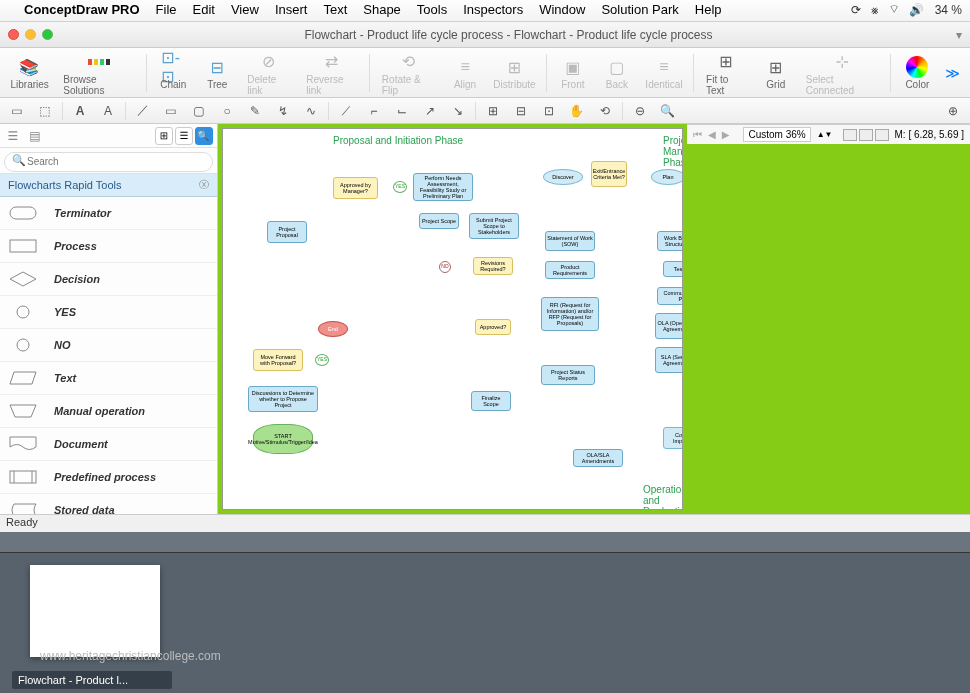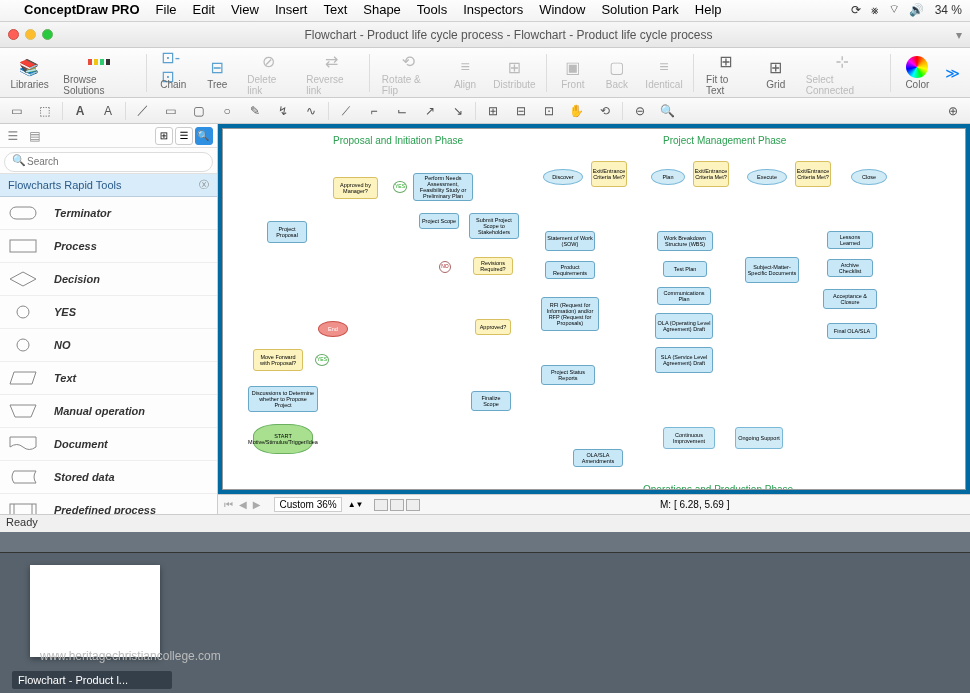--- a/index.html
+++ b/index.html
@@ -48,21 +48,21 @@
 .searchwrap { position: relative; }
 .searchwrap .sicon { position: absolute; left: 8px; top: 3px; font-size: 11px; color: #bbb; }
 .cathdr { background: #d8edf9; border-bottom: 1px solid #bcd; padding: 4px 8px; font-size: 11px; color: #2a5a8a; display: flex; align-items: center; }
 .cathdr .close { margin-left: auto; color: #888; font-size: 10px; }
 .shapelist { overflow-y: auto; flex: 1; }
 .shapeitem { display: flex; align-items: center; padding: 7px 8px; border-bottom: 1px solid #eee; font-size: 11px; font-weight: 700; font-style: italic; color: #333; gap: 16px; }
 .shapeitem .shapeico { width: 30px; height: 18px; display: flex; align-items: center; justify-content: center; }
 .shapeico svg { overflow: visible; }
 
 
-.canvaswrap { flex: 1; position: relative; background: #0369a1; display: flex; flex-direction: column; }
+.canvaswrap { flex: 1; position: relative; background: #84cc16; display: flex; flex-direction: row; }
 .canvas { flex: 1; position: relative; background: #fff; margin: 4px; border: 1px solid #999; overflow: hidden; }
 .phasehdr { position: absolute; font-size: 10px; color: #2aa050; font-weight: 500; }
 
 .node { position: absolute; font-size: 5.5px; text-align: center; display: flex; align-items: center; justify-content: center; line-height: 1.1; padding: 1px; }
 .node.oval { border-radius: 50%; }
 .node.roundrect { border-radius: 3px; }
 .node.cloud { border-radius: 40% 40% 40% 40%; }
 .yellow { background: #fcf3bf; border: 1px solid #d8c060; }
 .blue   { background: #d0eaf6; border: 1px solid #7ab8d8; }
 .blue2  { background: #c8e8f8; border: 1px solid #6aa8c8; }
@@ -322,34 +322,34 @@
             <div class="shapeico">
               <svg width="28" height="16">
                 <path d="M1 1 H27 V11 Q20 16 14 11 Q8 6 1 11 Z" fill="none" stroke="#888"></path>
               </svg>
             </div>
             <span>Document</span>
           </div>
         <div class="shapeitem">
             <div class="shapeico">
               <svg width="28" height="14">
-                <path d="M5 1 H27 Q23 7 27 13 H5 Q1 7 5 1" fill="none" stroke="#888"></path>
-              </svg>
-            </div>
-            <span>Stored data</span>
-          </div>
-        <div class="shapeitem">
-            <div class="shapeico">
-              <svg width="28" height="14">
                 <rect x="1" y="1" width="26" height="12" fill="none" stroke="#888"></rect>
                 <line x1="5" y1="1" x2="5" y2="13" stroke="#888"></line>
                 <line x1="23" y1="1" x2="23" y2="13" stroke="#888"></line>
               </svg>
             </div>
             <span>Predefined process</span>
+          </div>
+        <div class="shapeitem">
+            <div class="shapeico">
+              <svg width="28" height="14">
+                <path d="M5 1 H27 Q23 7 27 13 H5 Q1 7 5 1" fill="none" stroke="#888"></path>
+              </svg>
+            </div>
+            <span>Stored data</span>
           </div>
       </div>
     </div>
 
     <div class="canvaswrap">
       <div class="canvas">
         <div class="phasehdr" style="left:110px; top:6px;">Proposal and Initiation Phase</div>
         <div class="phasehdr" style="left:440px; top:6px;">Project Management Phase</div>
         <div class="phasehdr" style="left:420px; top:355px;">Operations and Production Phase</div>
 

